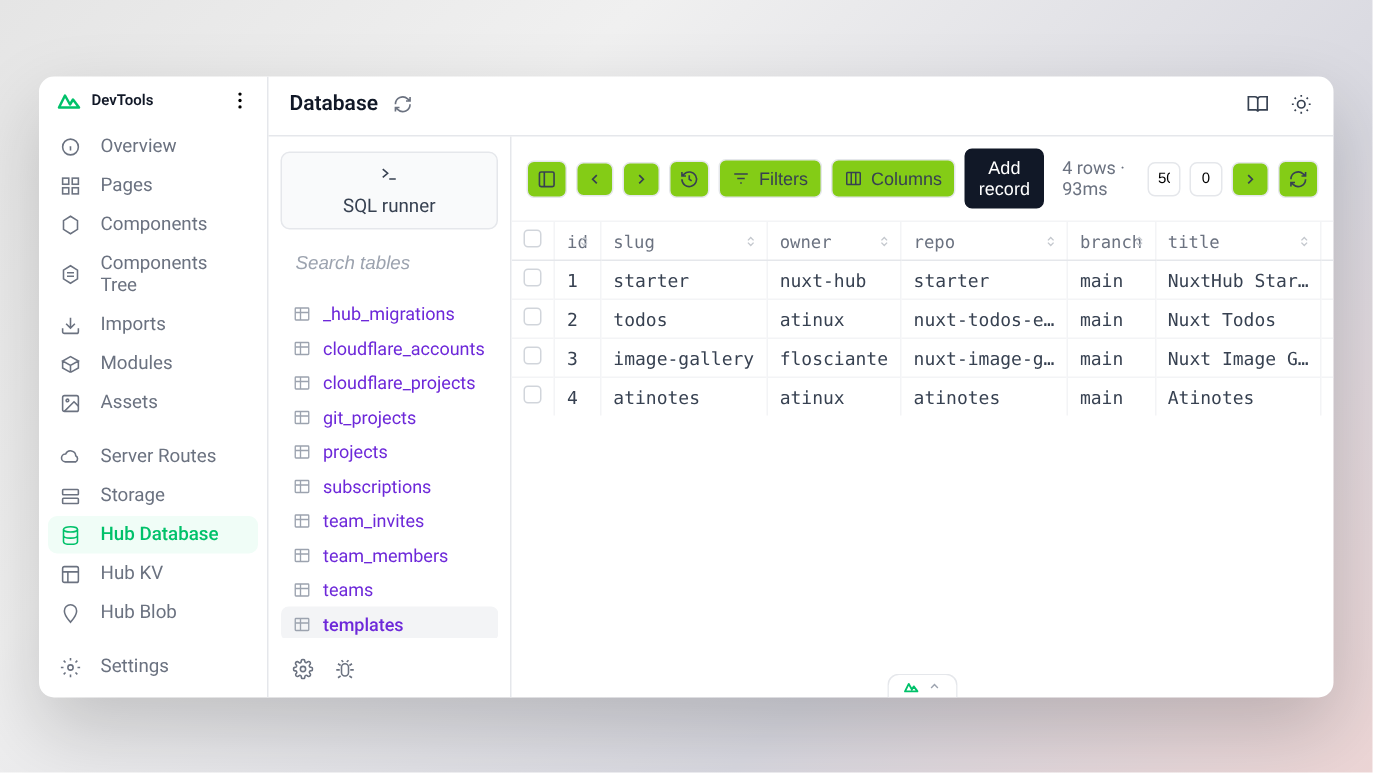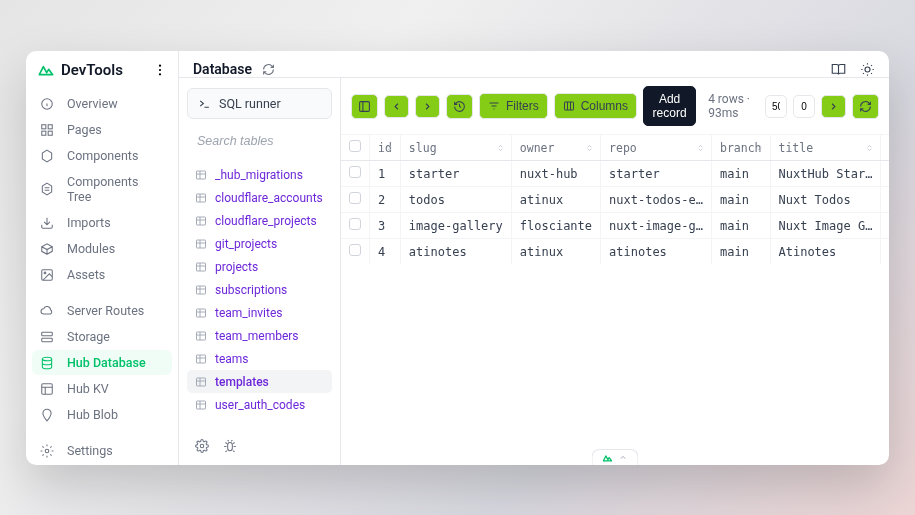--- a/index.html
+++ b/index.html
@@ -30,21 +30,21 @@
   display: flex;
   flex-direction: column;
 }
 .brand {
   display: flex;
   align-items: center;
   padding: 10px 12px 8px 12px;
   gap: 7px;
 }
 .brand-logo { color: #00C16A; }
-.brand-name { font-weight: 600; font-size: 15px; color: #111827; }
+.brand-name { font-weight: 600; font-size: 10px; color: #111827; }
 .brand-menu { margin-left: auto; color: #9ca3af; cursor: pointer; }
 .nav { flex: 1; overflow-y: auto; padding: 4px 6px; }
 .nav-item {
   display: flex;
   align-items: center;
   gap: 13px;
   padding: 5px 8px;
   border-radius: 6px;
   color: #6b7280;
   font-size: 12.5px;
@@ -52,21 +52,21 @@
   margin-bottom: 1px;
 }
 .nav-item.active { color: #00C16A; background: #f0fdf7; font-weight: 500; }
 .nav-item .nav-icon { width: 14px; height: 14px; flex-shrink: 0; }
 .nav-sep { height: 10px; }
 
 .main { flex: 1; display: flex; flex-direction: column; min-width: 0; }
 .header {
   display: flex;
   align-items: center;
-  padding: 10px 14px 0 14px;
+  padding: 10px 14px 13px 14px;
   border-bottom: 1px solid #e5e7eb;
 }
 .header-title { font-weight: 600; font-size: 14px; color: #111827; }
 .header-refresh { margin-left: 10px; color: #6b7280; cursor: pointer; }
 .header-right { margin-left: auto; display: flex; gap: 14px; color: #374151; }
 .body { flex: 1; display: flex; min-height: 0; }
 
 .tables-panel {
   width: 162px;
   border-right: 1px solid #e5e7eb;
@@ -79,20 +79,21 @@
   display: flex;
   align-items: center;
   gap: 8px;
   padding: 7px 10px;
   border: 1px solid #e5e7eb;
   border-radius: 6px;
   background: #f9fafb;
   color: #374151;
   font-size: 12.5px;
   cursor: pointer;
+  flex-direction: column;
 }
 .search-tables {
   width: 100%;
   padding: 7px 10px;
   border: none;
   border-radius: 6px;
   font-size: 12.5px;
   color: #6b7280;
   outline: none;
   font-style: italic;

